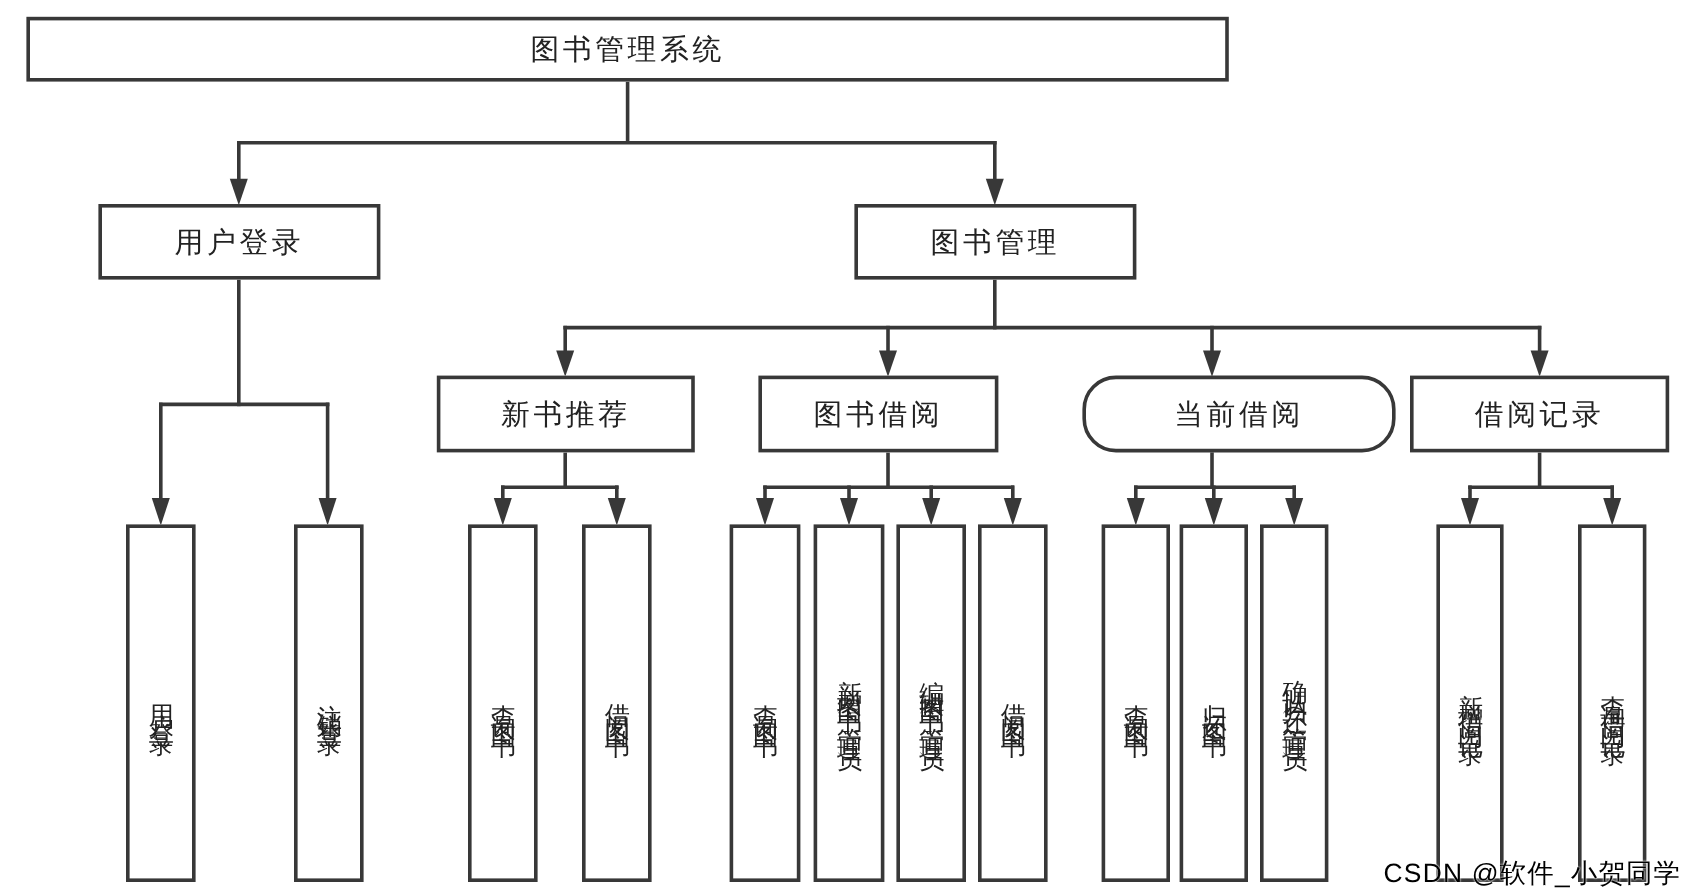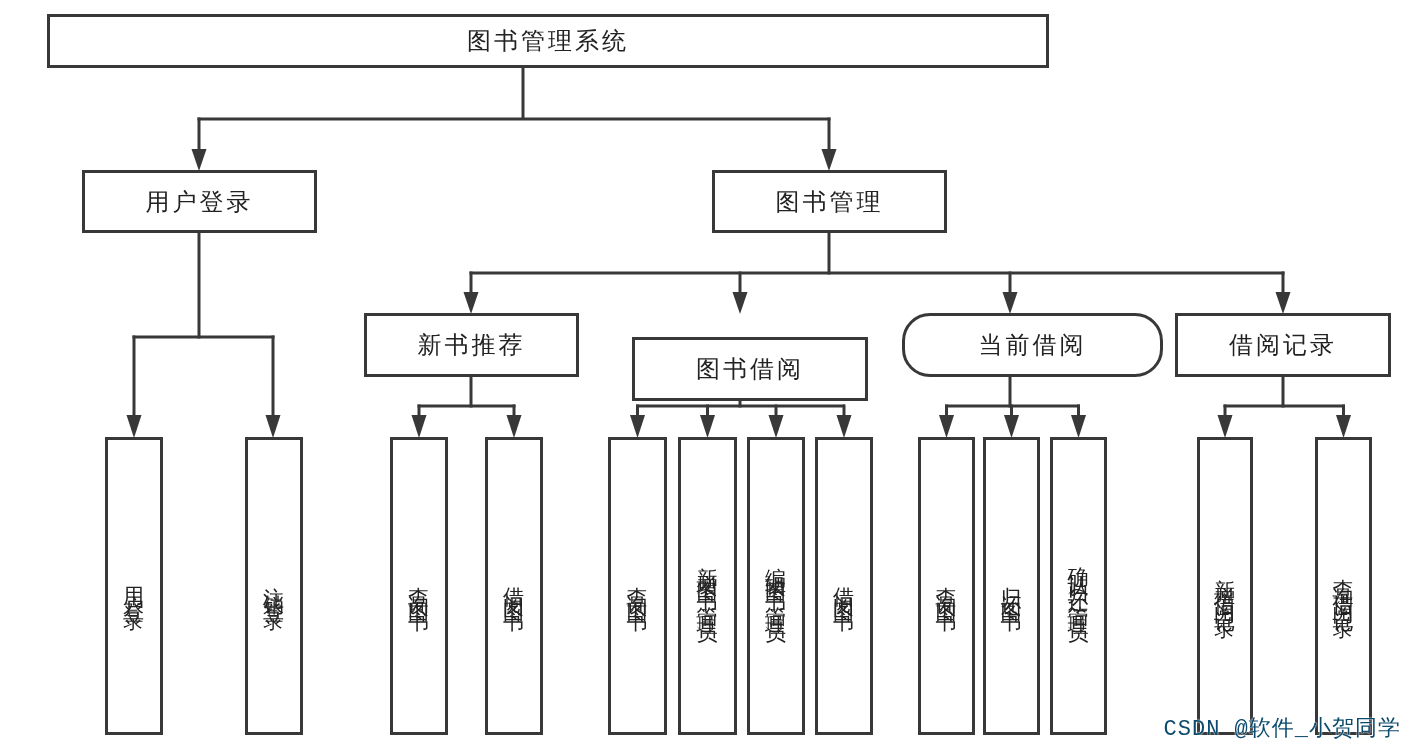--- a/index.html
+++ b/index.html
@@ -16,43 +16,42 @@
     box-sizing:border-box;
     background:#ffffff;
     border:3px solid #383838;
     display:flex;
     align-items:center;
     justify-content:center;
     color:#222222;
     z-index:2;
   }
   .h-label{font-size:24px;letter-spacing:3px;white-space:nowrap;}
-  .root{left:22px;top:14px;width:1002px;height:54px;margin-left:25px;}
+  .root{left:22px;top:14px;width:1002px;height:54px;}
   .lvl2{top:170px;width:235px;height:63px;}
   .lvl3{top:313px;height:64px;}
   .leaf{top:437px;height:298px;}
   .leaf .v-label{
     writing-mode:vertical-rl;
     text-orientation:mixed;
     font-size:21px;
     letter-spacing:8px;
     line-height:1;
     white-space:nowrap;
   }
   .watermark{
     position:absolute;
     right:4px;
     bottom:4px;
     z-index:3;
     font-size:22px;
-    color:#0c4a6e;
+    color:#000000;
     letter-spacing:1px;
     text-shadow:0 0 2px #ffffff,0 0 1px #ffffff;
     white-space:nowrap;
-    font-family:Liberation Mono, monospace;
   }
 </style>
 </head>
 <body>
 
 <div id="canvas">
 
   <svg id="wires" width="1405" height="747" viewBox="0 0 1405 747">
     <g stroke="#383838" stroke-width="3" fill="none">
 
@@ -129,21 +128,21 @@
   <div class="box lvl2" style="left:82px;">
     <span class="h-label">用户登录</span>
   </div>
   <div class="box lvl3" style="left:364px;width:215px;">
     <span class="h-label">新书推荐</span>
   </div>
 
   <div class="box lvl2" style="left:712px;">
     <span class="h-label">图书管理</span>
   </div>
-  <div class="box lvl3" style="left:632px;width:236px;margin-top:24px;">
+  <div class="box lvl3" style="left:632px;width:200px;">
     <span class="h-label">图书借阅</span>
   </div>
   <div class="box lvl3" style="left:902px;width:261px;border-radius:28px;">
     <span class="h-label">当前借阅</span>
   </div>
   <div class="box lvl3" style="left:1175px;width:216px;">
     <span class="h-label">借阅记录</span>
   </div>
 
   <div class="box leaf" style="left:105px;width:58px;">

